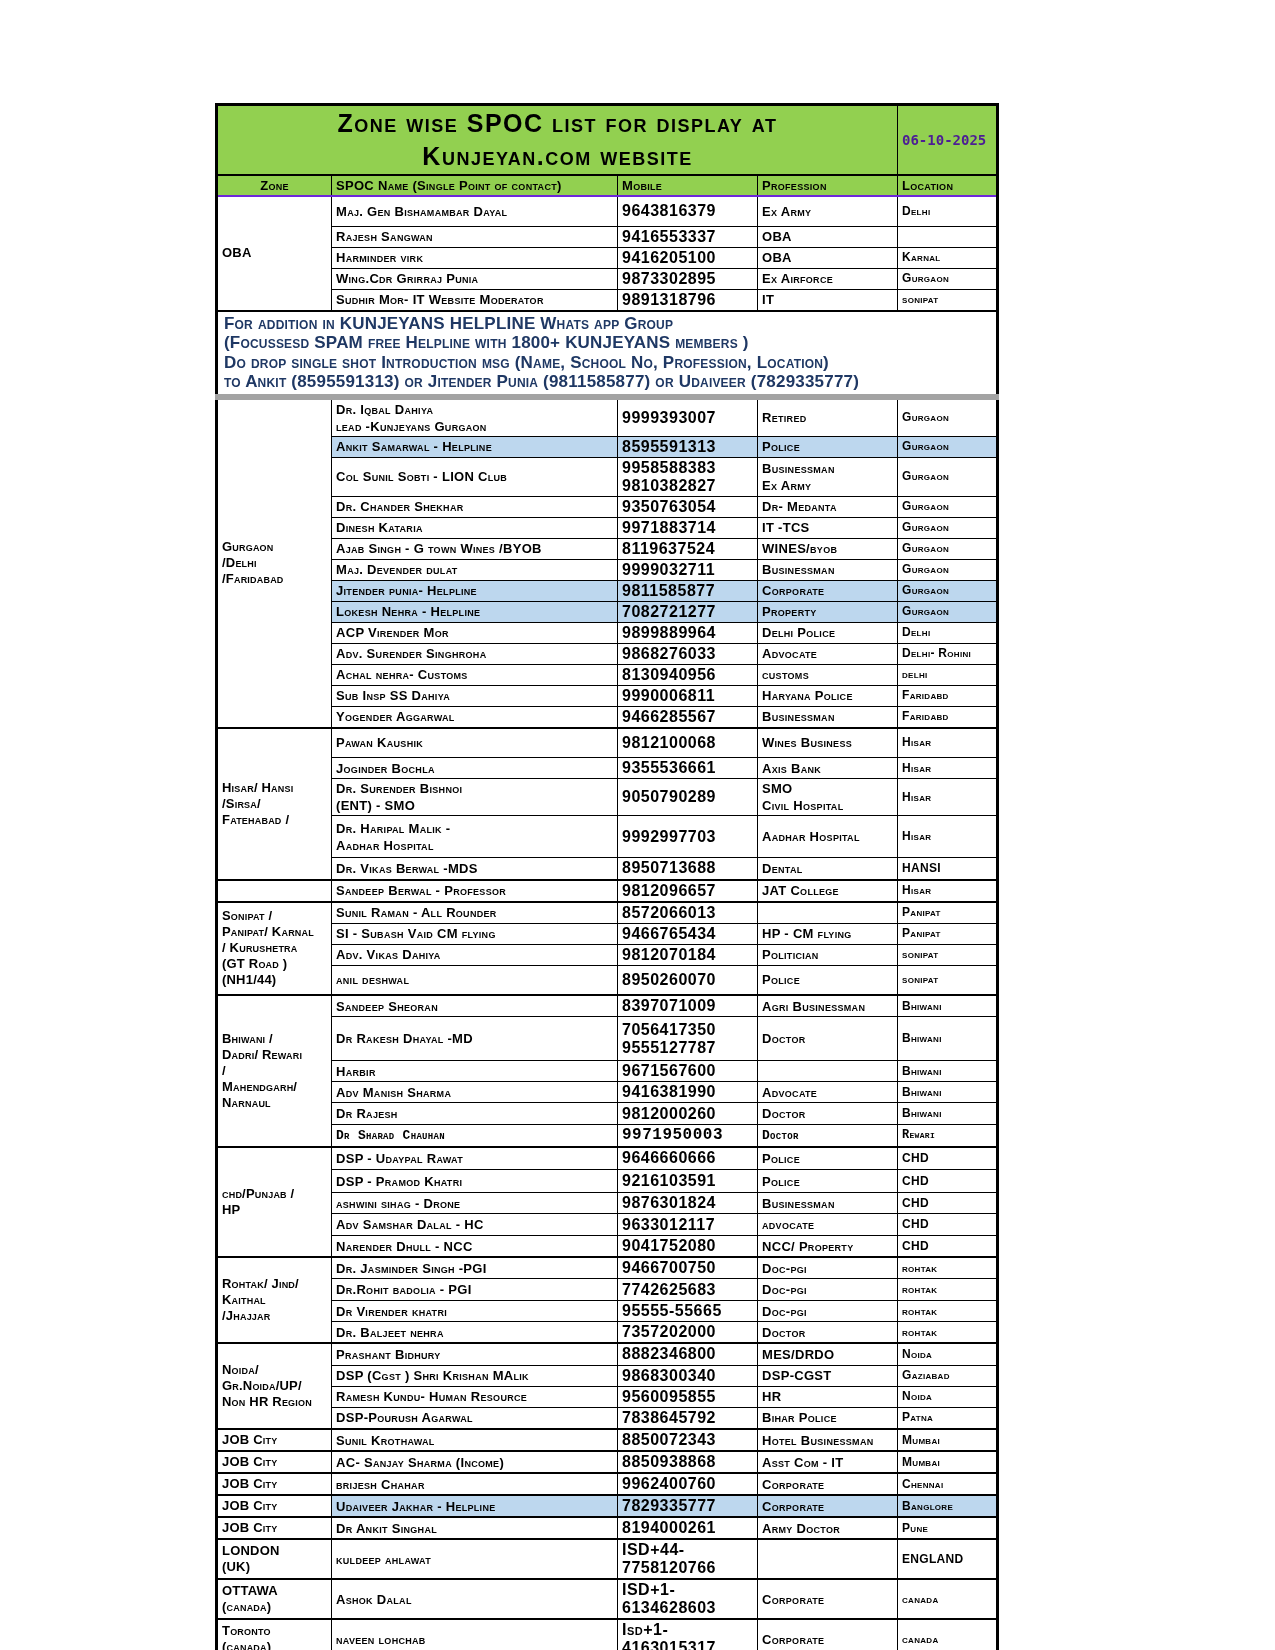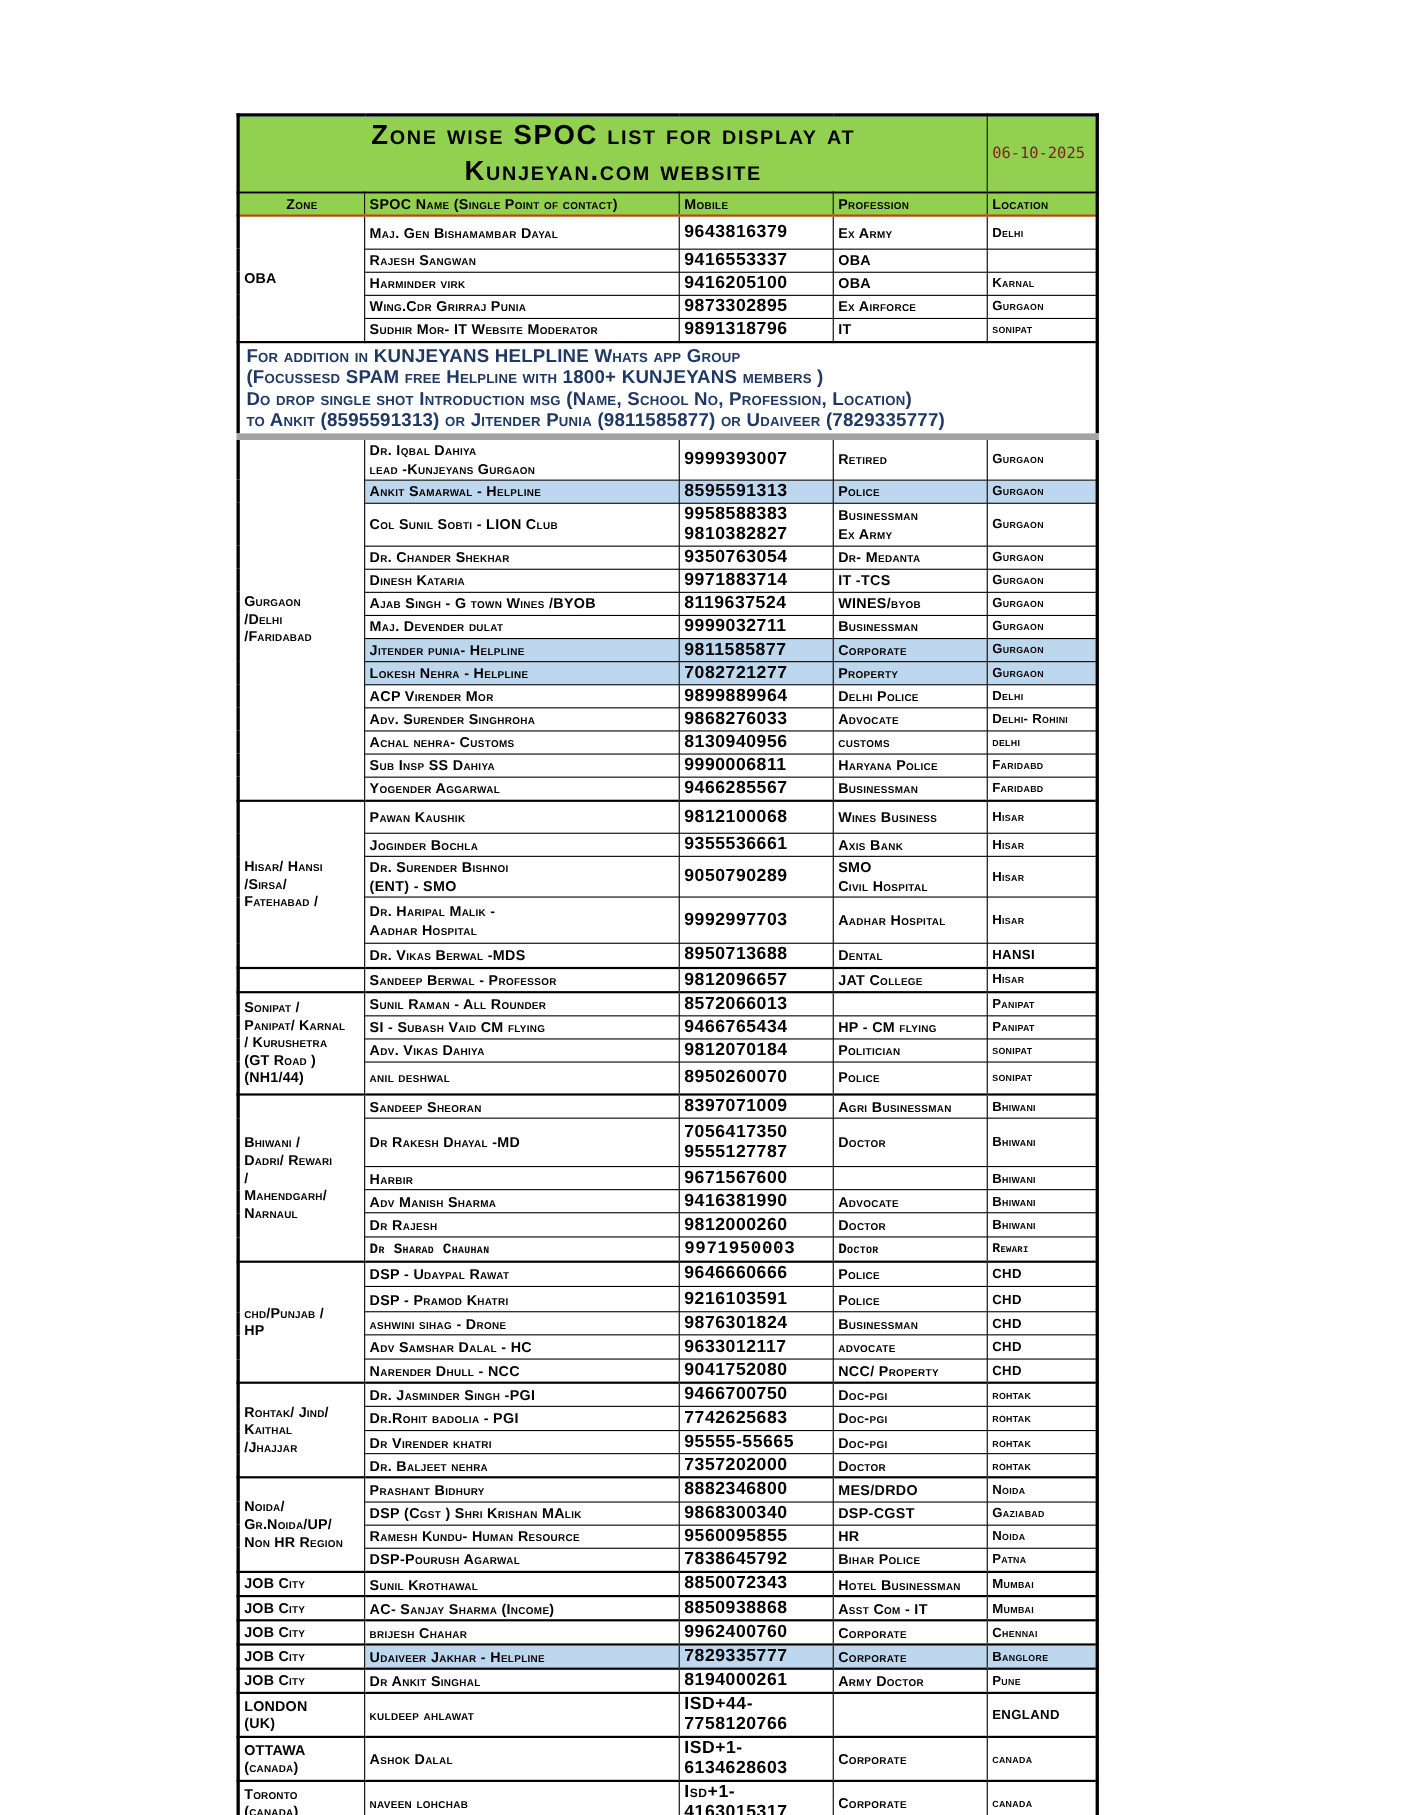--- a/index.html
+++ b/index.html
@@ -38,30 +38,30 @@
     text-align:center;
     font-size:25px;
     line-height:33px;
     letter-spacing:1.5px;
     border-bottom:2px solid #000;
   }
   td.date-cell{
     background:var(--green);
     font-family:"DejaVu Sans Mono", monospace;
     font-variant:normal;
-    font-weight:normal;
+    font-weight:bold;
     font-size:14px;
-    color:#7f1d1d;
+    color:#4c1d95;
     border-bottom:2px solid #000;
     letter-spacing:0;
   }
   tr.header-row{height:20px;}
   tr.header-row td{
     background:var(--green);
-    border-bottom:2px solid #c2410c;
+    border-bottom:2px solid #6d28d9;
     font-size:13px;
   }
   tr.header-row td.zone-hd{text-align:center;}
   td.note-cell{
     color:var(--note);
     font-size:17px;
     line-height:19.5px;
     padding:2px 6px;
     border-top:2px solid #000;
     border-bottom:6px solid #a3a3a3;

